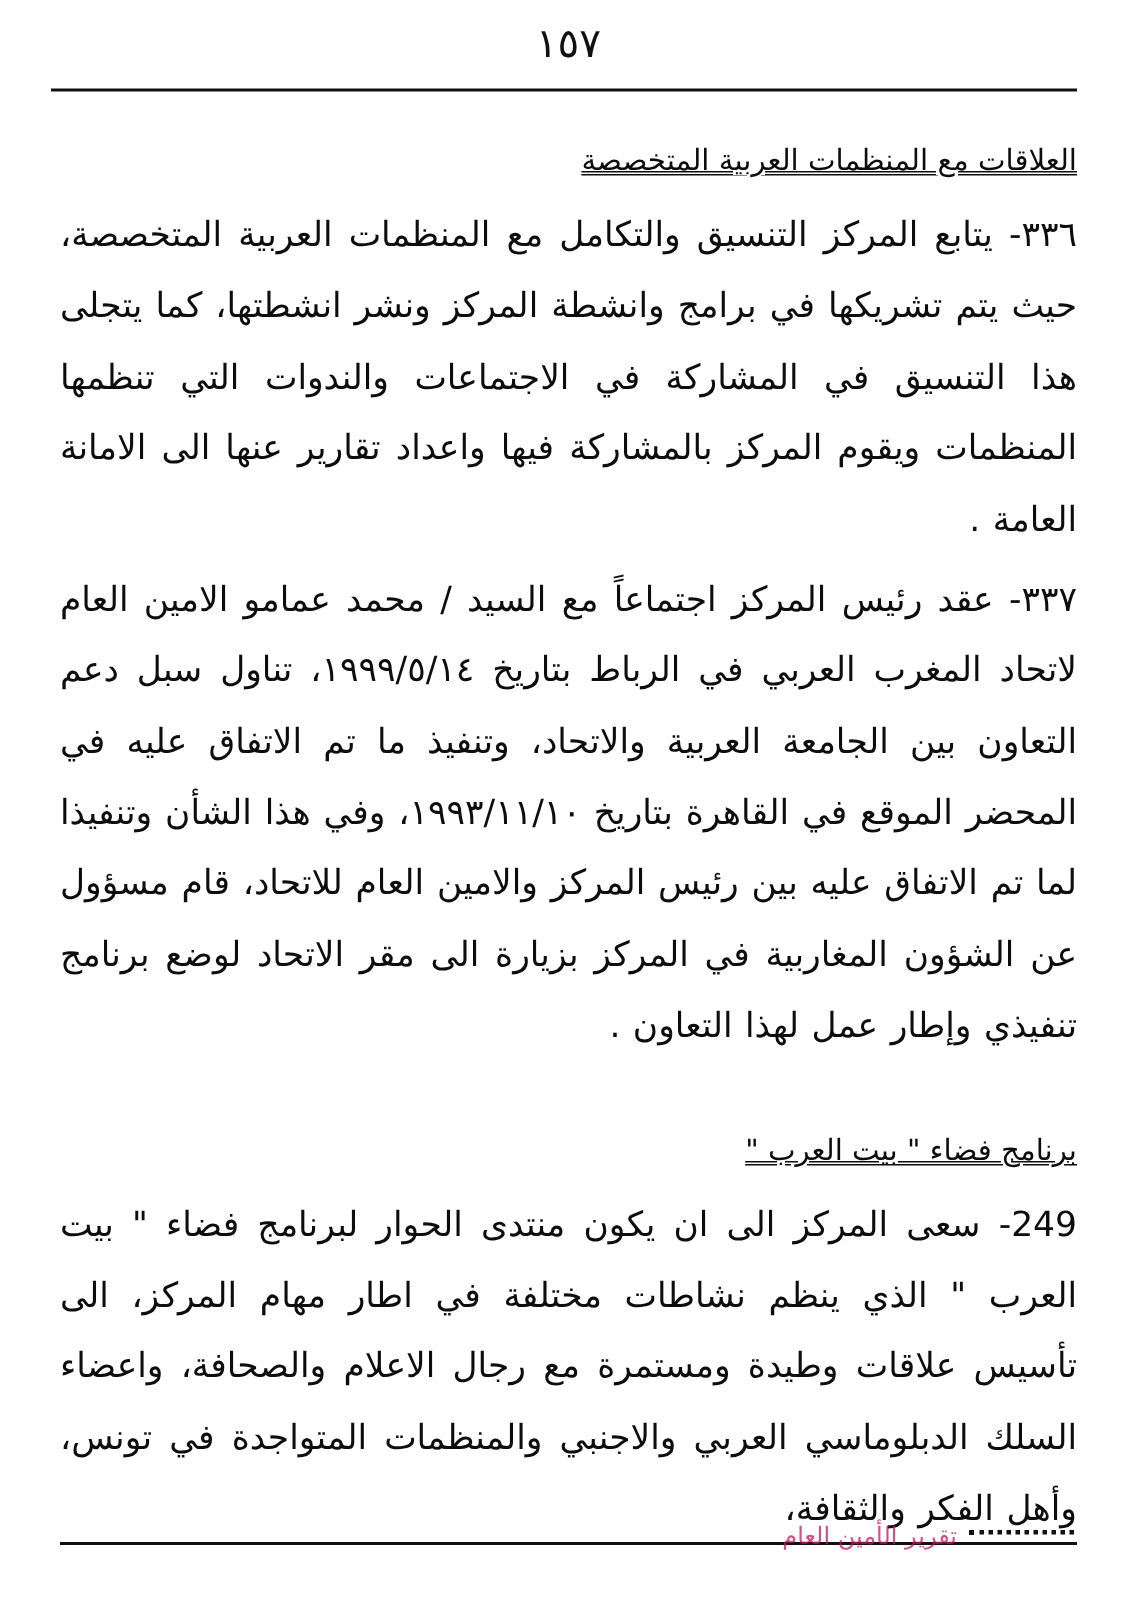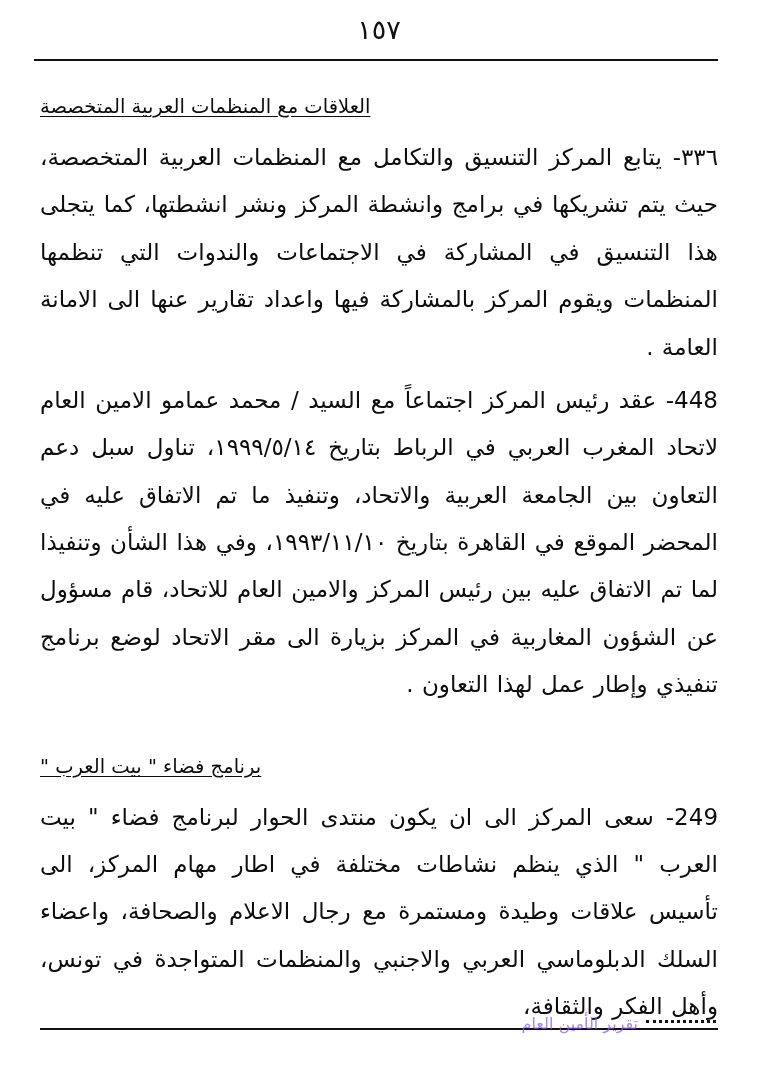--- a/index.html
+++ b/index.html
@@ -37,24 +37,25 @@
     width: 684px;
     margin-right: auto;
     margin-left: auto;
   }
   .content {
     padding-top: 30px;
     direction: rtl;
     text-align: justify;
   }
   .heading {
-    text-align: left;
+    text-align: right;
     font-size: 19.5px;
     margin: 0 0 16px 0;
     padding-top: 4px;
+    text-decoration: underline;
   }
   .heading span.u {
     text-decoration: underline;
     text-underline-offset: 3px;
   }
   .heading.h2 {
     margin-top: 44px;
   }
   .heading.h3 {
     margin-top: 42px;
@@ -90,21 +91,21 @@
     right: 2px;
     width: 70px;
     border-top: 3px dotted #111;
     height: 0;
   }
   .footer-text {
     position: absolute;
     top: -2px;
     right: 80px;
     font-size: 16px;
-    color: #8b5cf6;
+    color: #be185d;
     opacity: .75;
     letter-spacing: 1px;
     white-space: nowrap;
   }
 </style>
 </head>
 <body>
 
 <div class="page">
 
@@ -118,21 +119,21 @@
       <span class="u">العلاقات مع المنظمات العربية المتخصصة</span>
     </div>
 
     <p class="para">
       <span class="num">٣٣٦-</span>
       <span>يتابع المركز التنسيق والتكامل مع المنظمات العربية المتخصصة، حيث يتم تشريكها في برامج وانشطة المركز ونشر انشطتها، كما يتجلى هذا التنسيق في المشاركة في الاجتماعات والندوات التي تنظمها المنظمات ويقوم المركز بالمشاركة فيها واعداد تقارير عنها الى الامانة العامة .</span>
     </p>
 
 
     <p class="para">
-      <span class="num">448-</span>
+      <span class="num">٣٣٧-</span>
       <span>عقد رئيس المركز اجتماعاً مع السيد / محمد عمامو الامين العام لاتحاد المغرب العربي في الرباط بتاريخ ١٩٩٩/٥/١٤، تناول سبل دعم التعاون بين الجامعة العربية والاتحاد، وتنفيذ ما تم الاتفاق عليه في المحضر الموقع في القاهرة بتاريخ ١٩٩٣/١١/١٠، وفي هذا الشأن وتنفيذا لما تم الاتفاق عليه بين رئيس المركز والامين العام للاتحاد، قام مسؤول عن الشؤون المغاربية في المركز بزيارة الى مقر الاتحاد لوضع برنامج تنفيذي وإطار عمل لهذا التعاون .</span>
     </p>
 
     <div class="heading h3">
       <span class="u">برنامج فضاء " بيت العرب "</span>
     </div>
 
     <p class="para">
       <span class="num">249-</span>
       <span>سعى المركز الى ان يكون منتدى الحوار لبرنامج فضاء " بيت العرب " الذي ينظم نشاطات مختلفة في اطار مهام المركز، الى تأسيس علاقات وطيدة ومستمرة مع رجال الاعلام والصحافة، واعضاء السلك الدبلوماسي العربي والاجنبي والمنظمات المتواجدة في تونس، وأهل الفكر والثقافة،</span>

